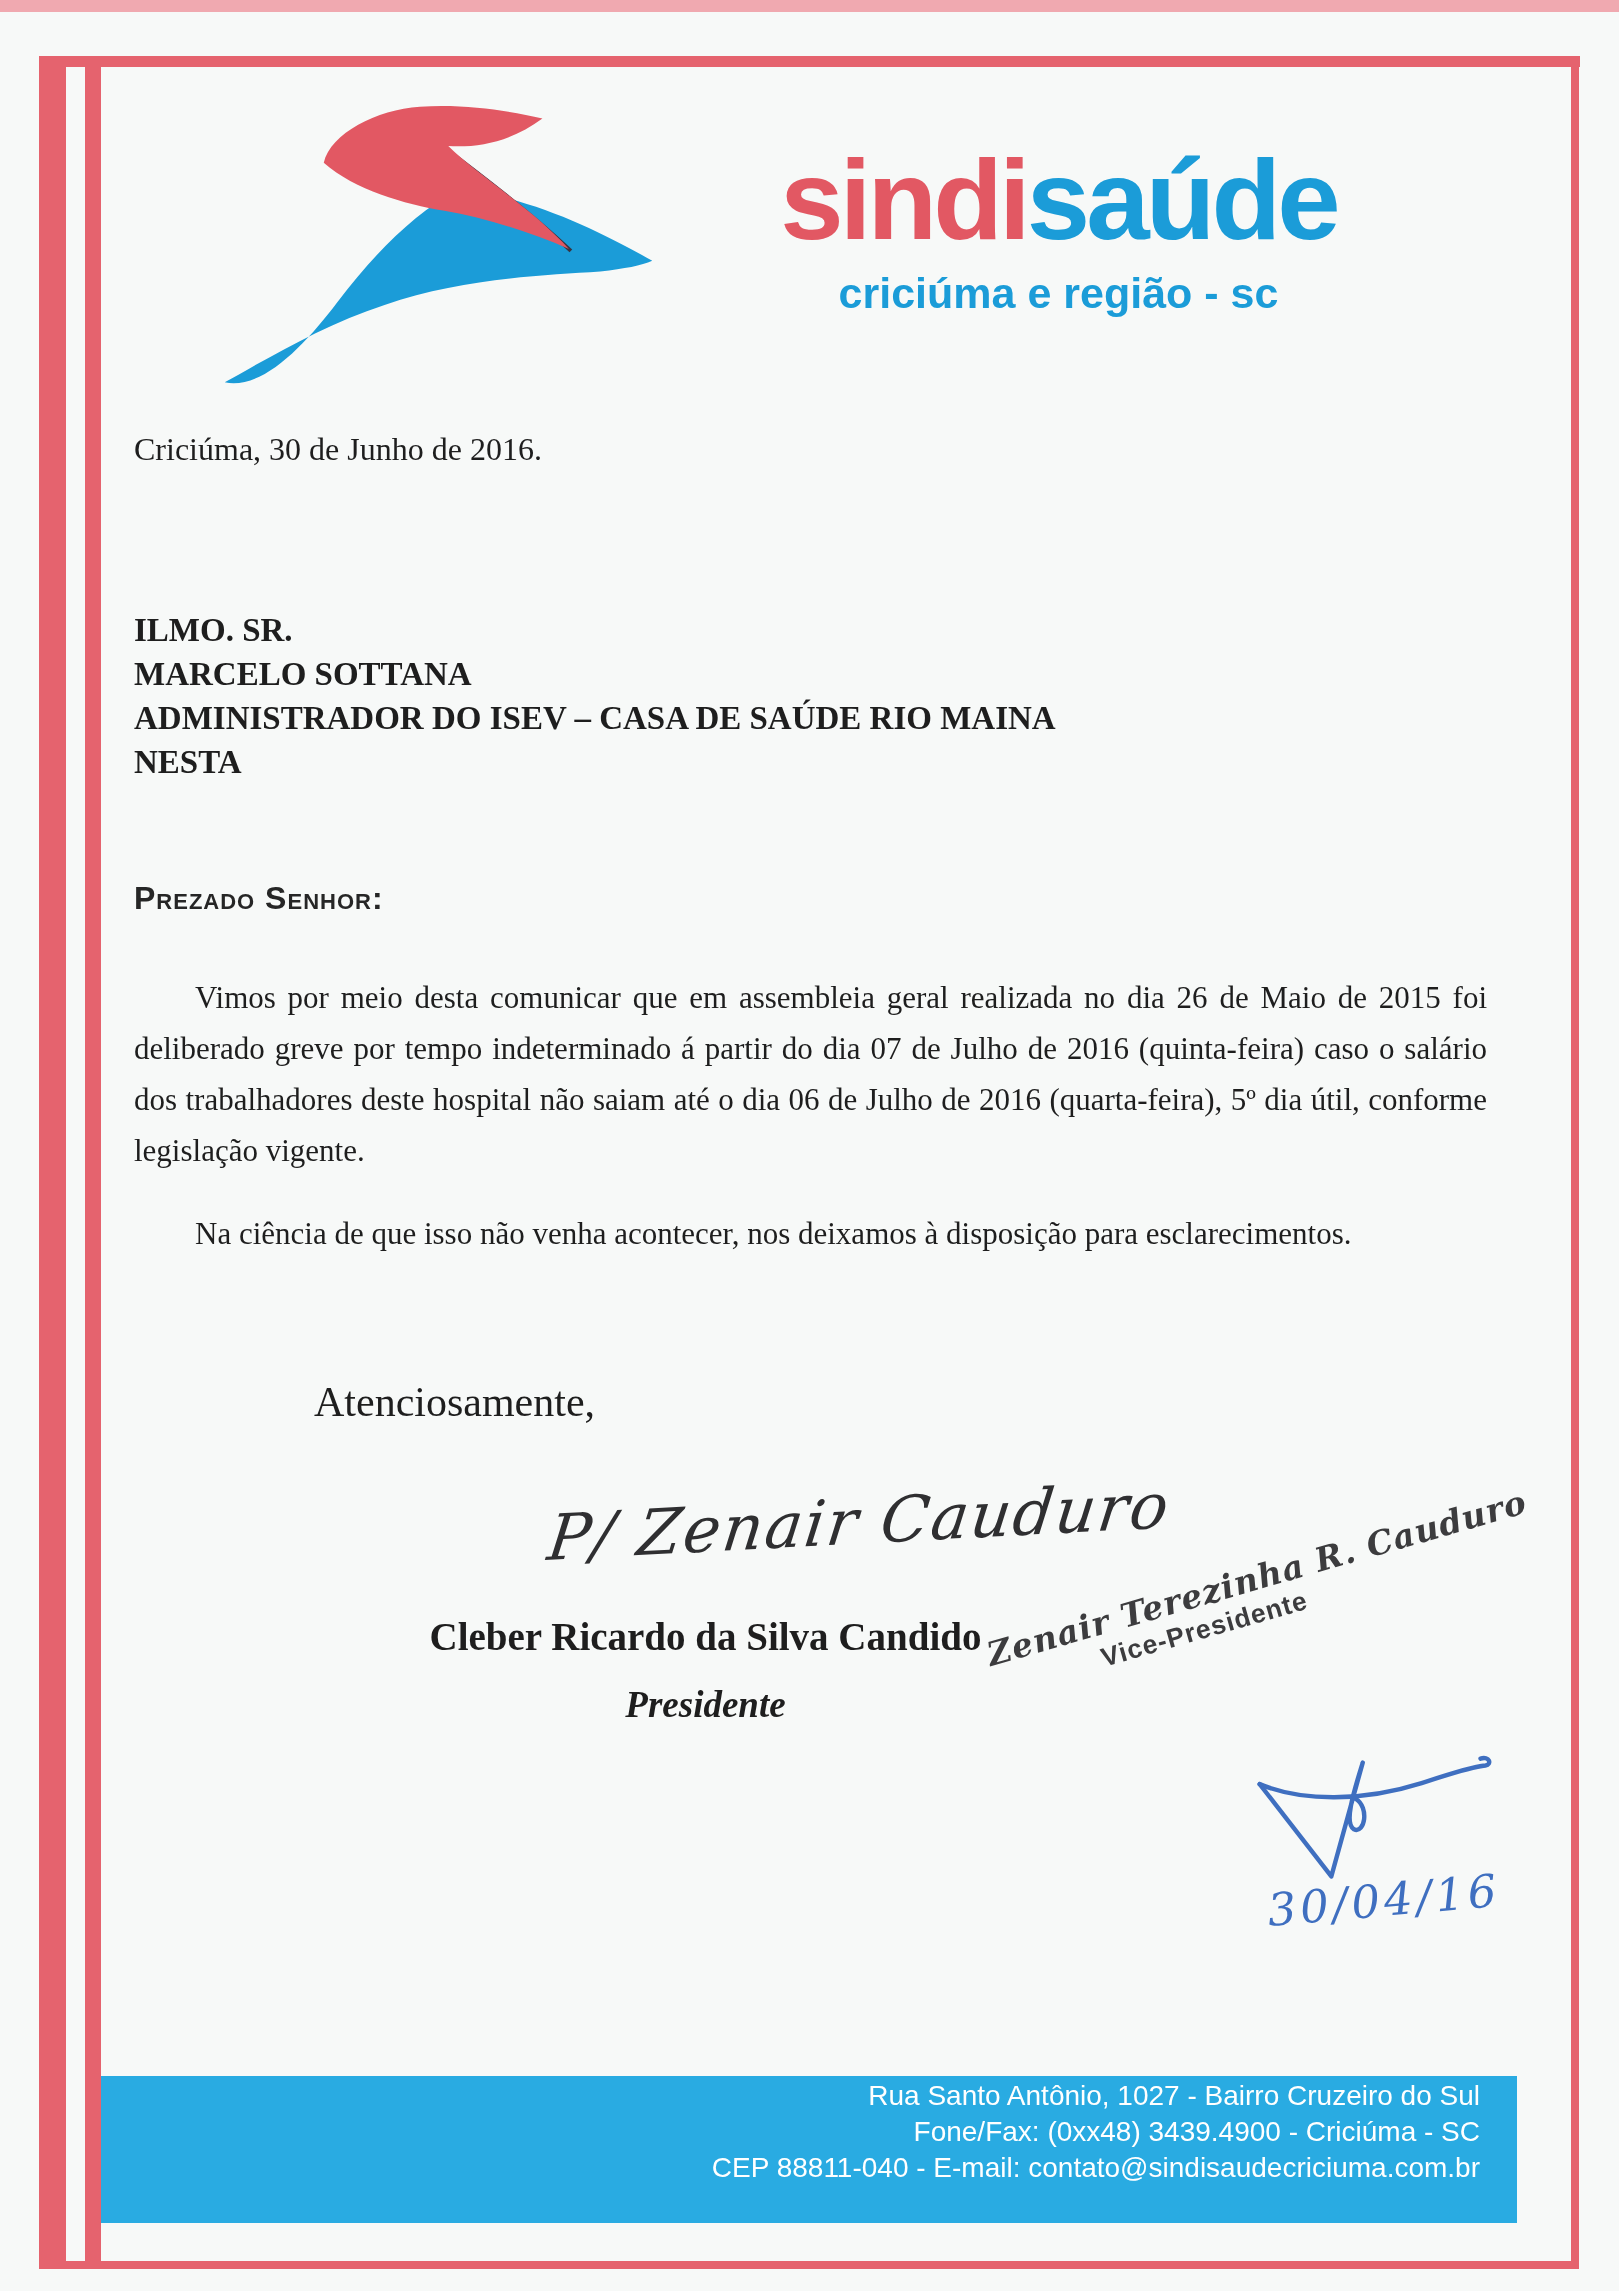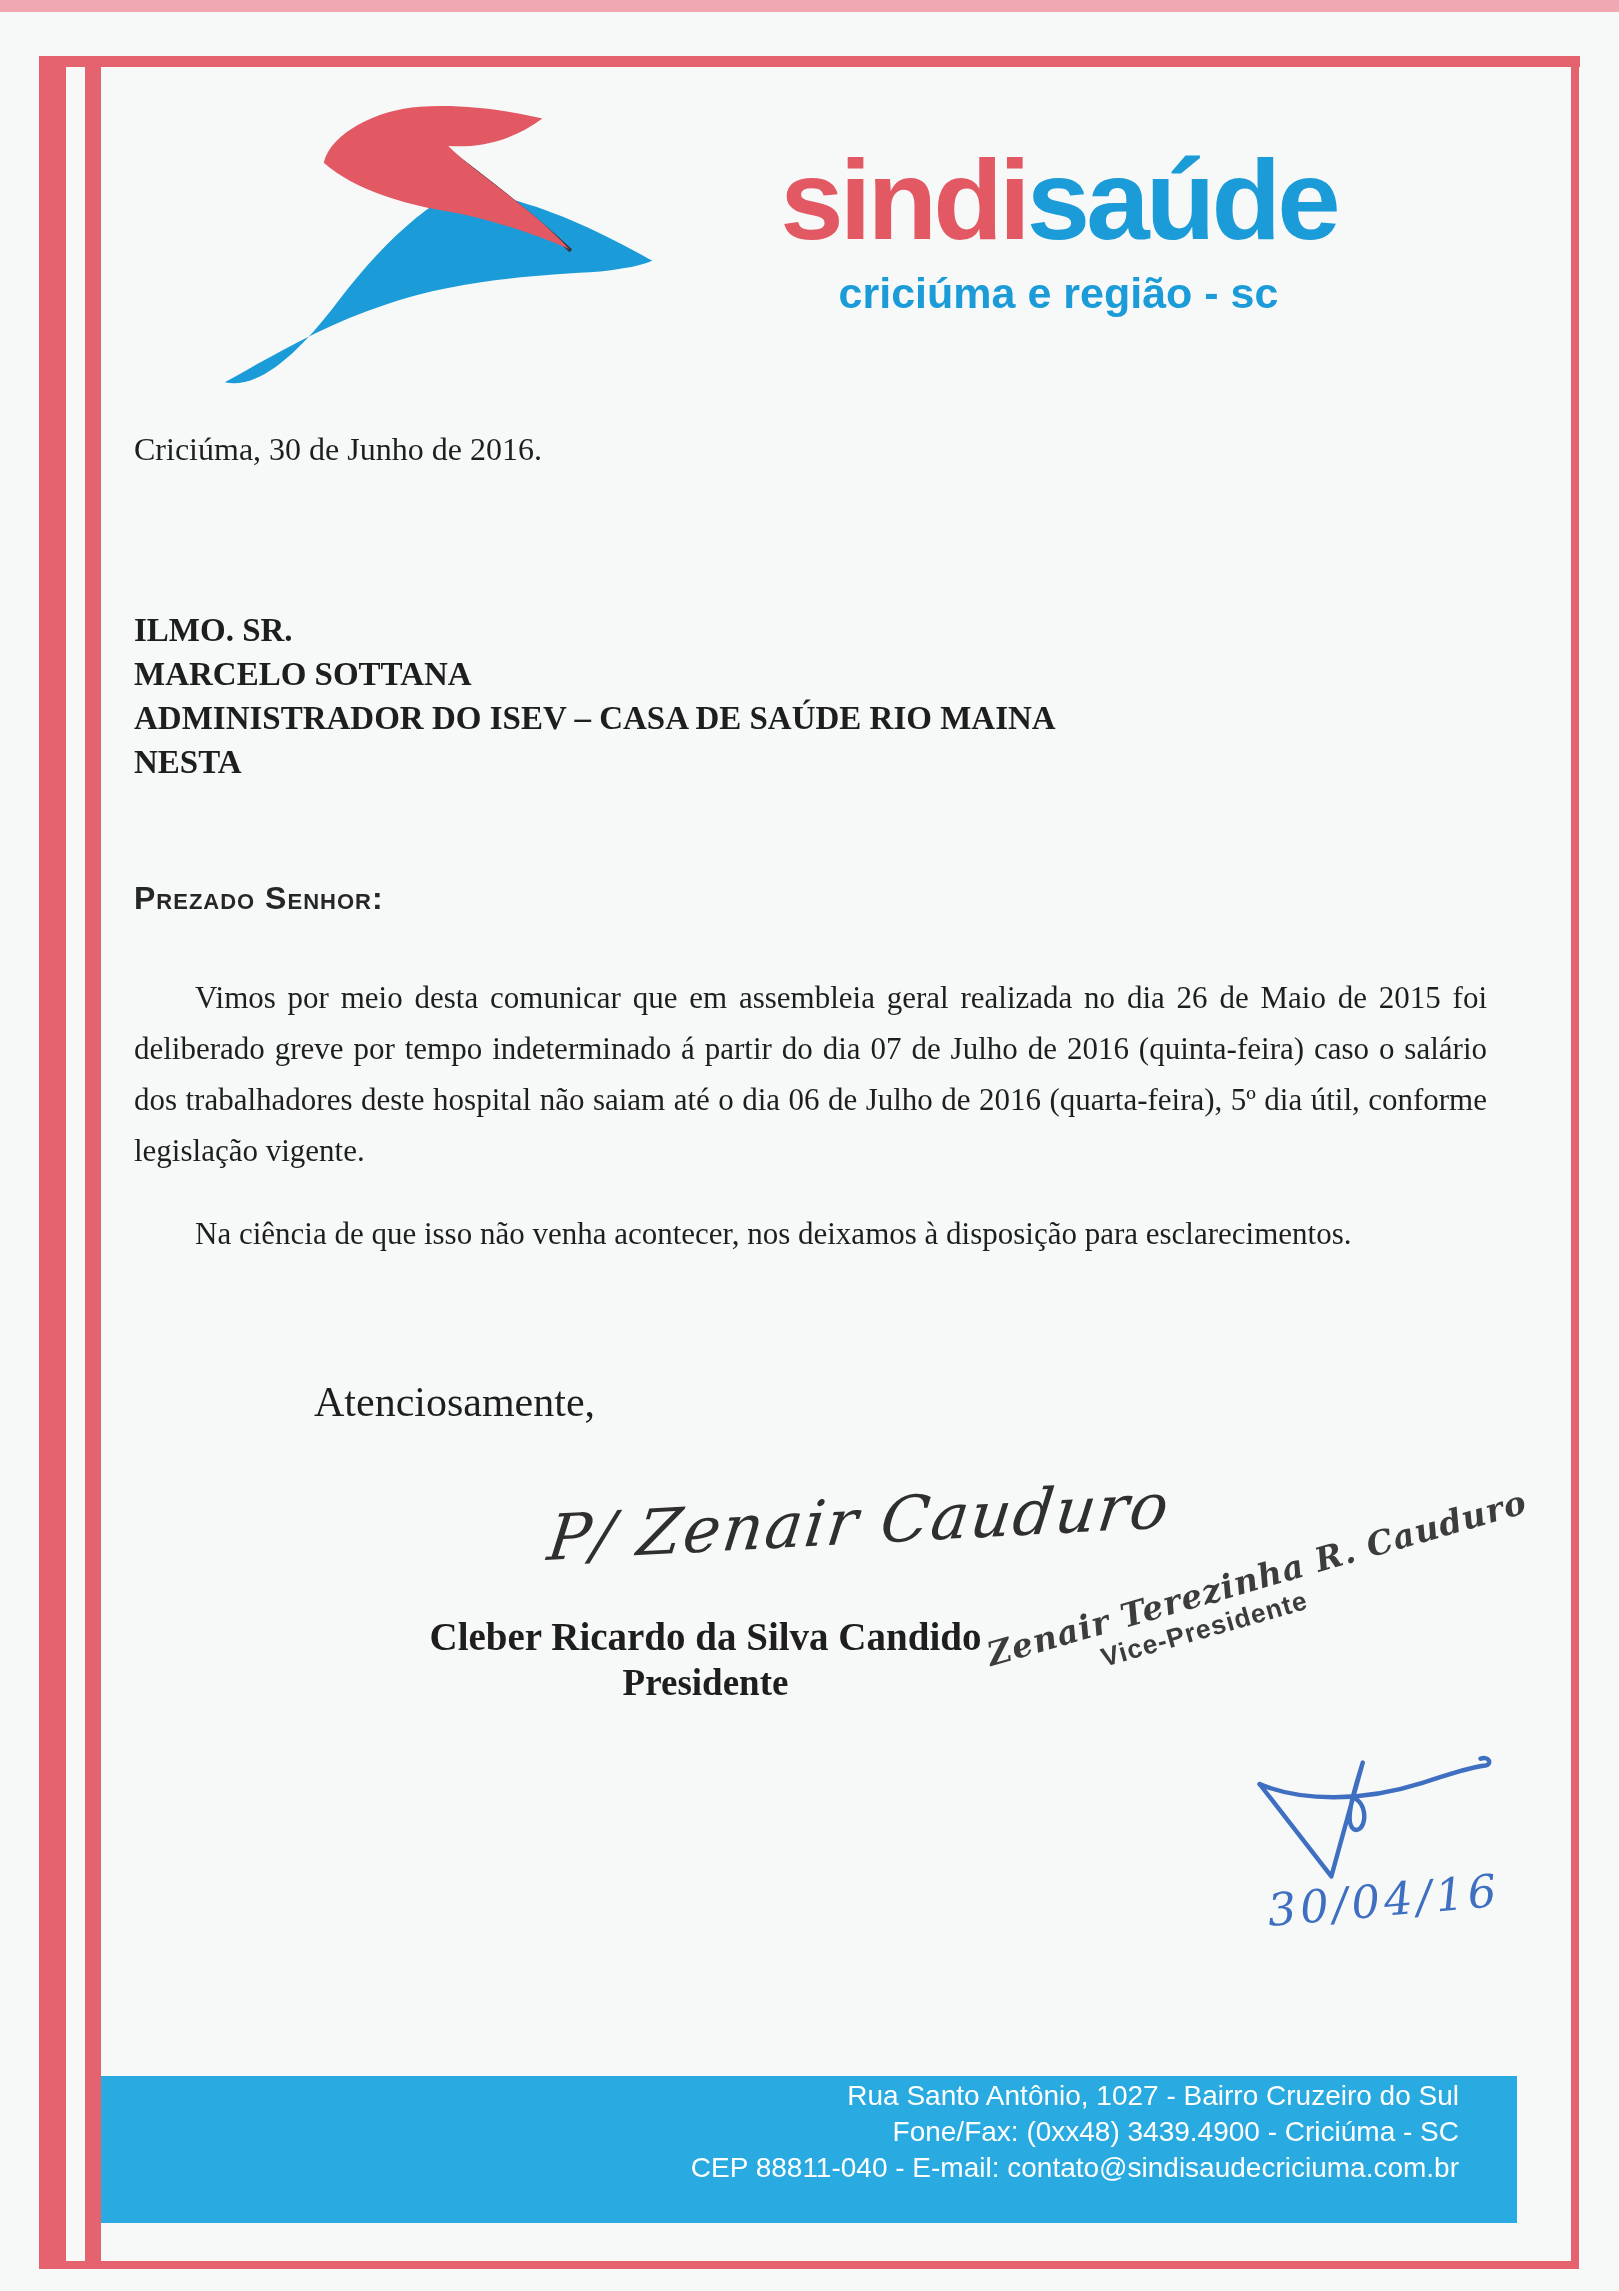--- a/index.html
+++ b/index.html
@@ -48,21 +48,21 @@
 
   
   .hand-sig{
     position:absolute;left:544px;top:1502px;
     font-family:"DejaVu Serif","Liberation Serif",serif;font-style:italic;
     font-size:63px;color:#2f2f31;white-space:nowrap;
     transform:rotate(-3deg) skewX(-10deg);transform-origin:left bottom;letter-spacing:2px;
   }
   .signer{position:absolute;left:382px;top:1613px;width:647px;text-align:center;font-weight:bold;}
   .signer-name{font-size:39px;line-height:47px;}
-  .signer-title{font-size:37px;line-height:45px;margin-top:0;}
+  .signer-title{font-size:37px;line-height:45px;margin-top:22px;font-style:italic;}
   .stamp{
     position:absolute;left:992px;top:1635px;width:431px;
     transform:rotate(-16deg);transform-origin:left center;color:#3c3c3e;text-align:center;
   }
   .stamp-name{
     font-family:"DejaVu Serif","Liberation Serif",serif;font-style:italic;
     font-size:33px;font-weight:600;white-space:nowrap;letter-spacing:1px;
   }
   .stamp-title{
     font-family:"Liberation Sans","DejaVu Sans",sans-serif;
@@ -75,21 +75,21 @@
     font-size:45px;color:#3f6fc0;letter-spacing:3.9px;
     transform:rotate(-5deg);transform-origin:left bottom;
   }
 
   
   .footer-bar{
     position:absolute;left:101px;top:2076px;width:1416px;height:147px;
     background:#29abe2;
     font-family:"Liberation Sans","DejaVu Sans",sans-serif;
     color:#ffffff;font-size:28px;line-height:36px;text-align:right;
-    box-sizing:border-box;padding:2px 58px 0 0;
+    box-sizing:border-box;padding:2px 37px 0 0;
   }
 </style>
 </head>
 <body>
 
 <div class="page">
 
   <div class="scan-top-strip"></div>
   <div class="frame-top"></div>
   <div class="frame-left-wide"></div>

